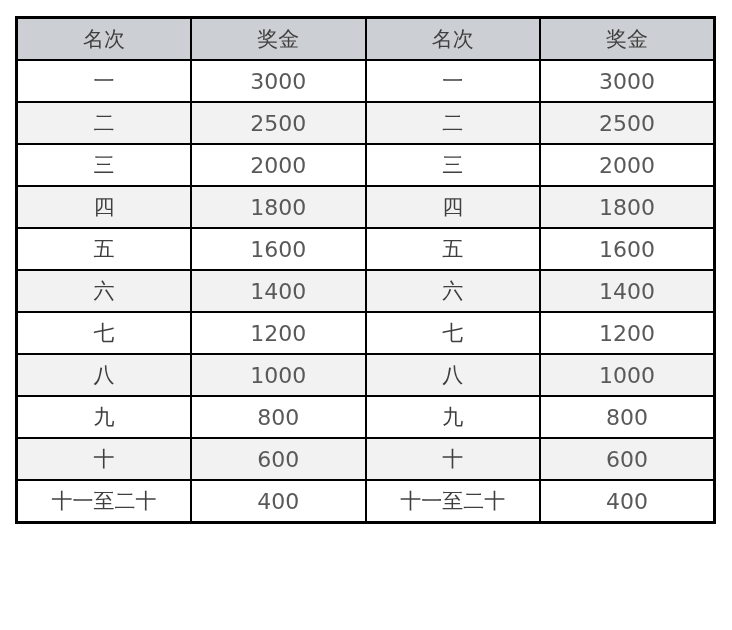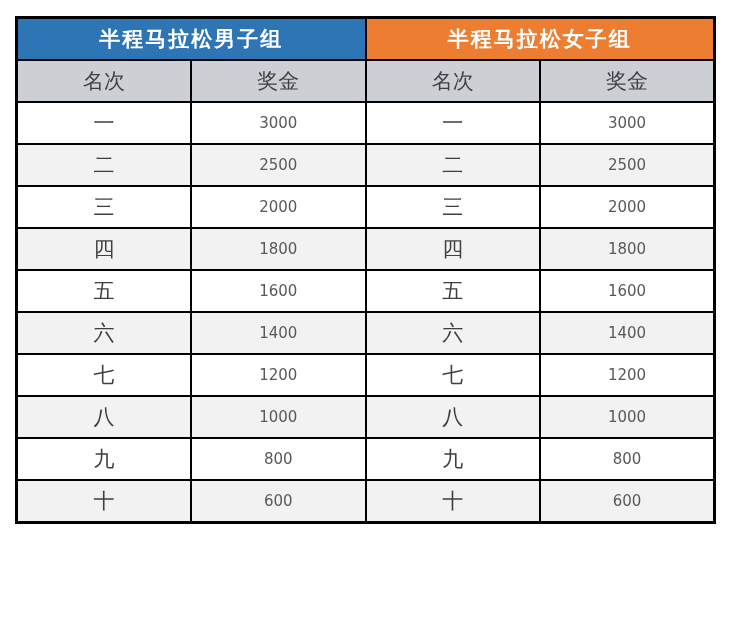--- a/index.html
+++ b/index.html
@@ -48,42 +48,38 @@
     font-family: "DejaVu Serif", "Liberation Serif", serif;
   }
   td.rank {
     color: #3F3F3F;
     font-size: 21px;
     font-family: "DejaVu Serif", "Liberation Serif", serif;
     background: #ffffff;
   }
   td.prize {
     color: #595959;
-    font-size: 15px;
+    font-size: 22px;
     font-family: "DejaVu Sans", "Liberation Sans", sans-serif;
     background: #ffffff;
   }
   tr.alt td { background: #F2F2F2; }
 </style>
 </head>
 <body>
 
 <div class="page">
   <table class="prize-table">
     <colgroup>
       <col style="width:25%">
         <col style="width:25%">
         <col style="width:25%">
         <col style="width:25%">
     </colgroup>
     <thead>
-      <tr>
-        <th colspan="2" class="grp grp-men" style="background: rgb(46, 117, 182);">半程马拉松男子组</th>
-        <th colspan="2" class="grp grp-women" style="background: rgb(237, 125, 49);">半程马拉松女子组</th>
-      </tr>
       <tr>
         <th class="sub">名次</th>
         <th class="sub">奖金</th>
         <th class="sub">名次</th>
         <th class="sub">奖金</th>
       </tr>
     </thead>
     <tbody id="prize-tbody">
         <tr>
           <td class="rank">一</td>
@@ -138,15 +134,21 @@
           <td class="prize">800</td>
           <td class="rank">九</td>
           <td class="prize">800</td>
         </tr>
         <tr class="alt">
           <td class="rank">十</td>
           <td class="prize">600</td>
           <td class="rank">十</td>
           <td class="prize">600</td>
         </tr>
+        <tr>
+          <td class="rank">十一至二十</td>
+          <td class="prize">400</td>
+          <td class="rank">十一至二十</td>
+          <td class="prize">400</td>
+        </tr>
       </tbody>
   </table>
 </div>
 
 </body></html>

